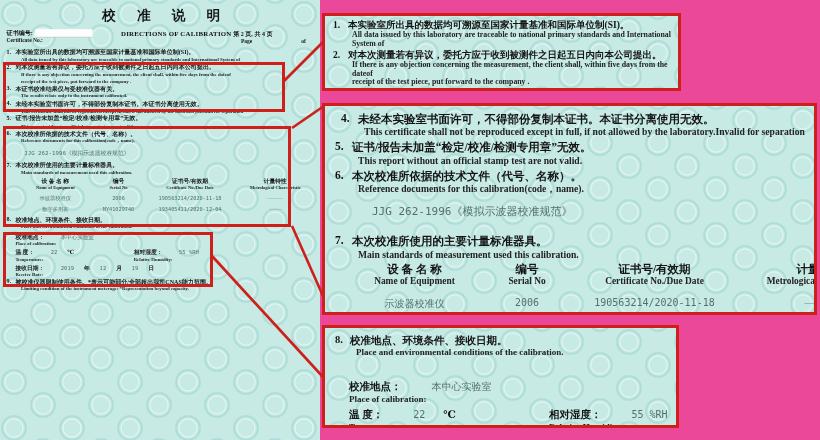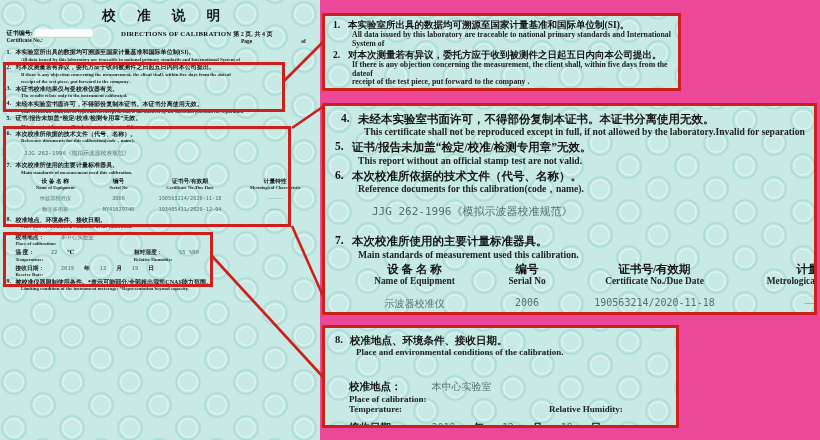--- a/index.html
+++ b/index.html
@@ -351,20 +351,24 @@
       <span class="no">8.</span>
       <div class="tx">
           <div class="cnl">校准地点、环境条件、接收日期。</div>
       <div class="enl">Place and environmental conditions of the calibration.</div>
         </div>
     </div>
     <div class="env">
       <div><span class="env-lbl">校准地点：</span><span class="gap-m"></span><span class="env-val">本中心实验室</span></div>
       <div class="env-en">Place of calibration:</div>
       <div class="env-cols">
+        <div class="env-col-a"><span class="env-lbl">温  度：</span><span class="gap-m"></span><span class="env-val">22</span><span class="gap-s"></span><span class="env-unit">℃</span></div>
+        <div class="env-col-b"><span class="env-lbl">相对湿度：</span><span class="gap-m"></span><span class="env-val">55 %RH</span></div>
+      </div>
+      <div class="env-cols">
         <div class="env-col-a env-en">Temperature:</div>
         <div class="env-col-b env-en">Relative Humidity:</div>
       </div>
       <div style="margin-top:3px"><span class="env-lbl">接收日期：</span><span class="gap-m"></span><span class="env-val">2019</span><span class="gap-s"></span><span class="env-unit">年</span><span class="gap-s"></span><span class="env-val">12</span><span class="gap-s"></span><span class="env-unit">月</span><span class="gap-s"></span><span class="env-val">19</span><span class="gap-s"></span><span class="env-unit">日</span></div>
 
     </div>
   </div>
 
 </div>
 

